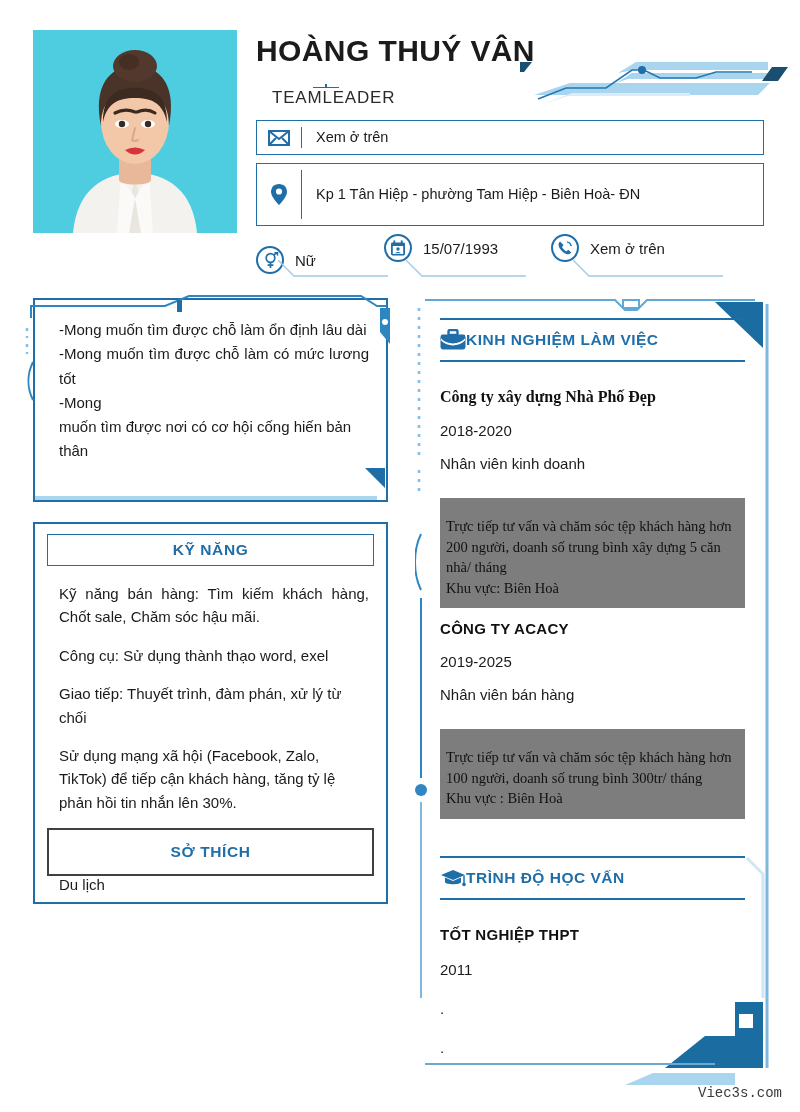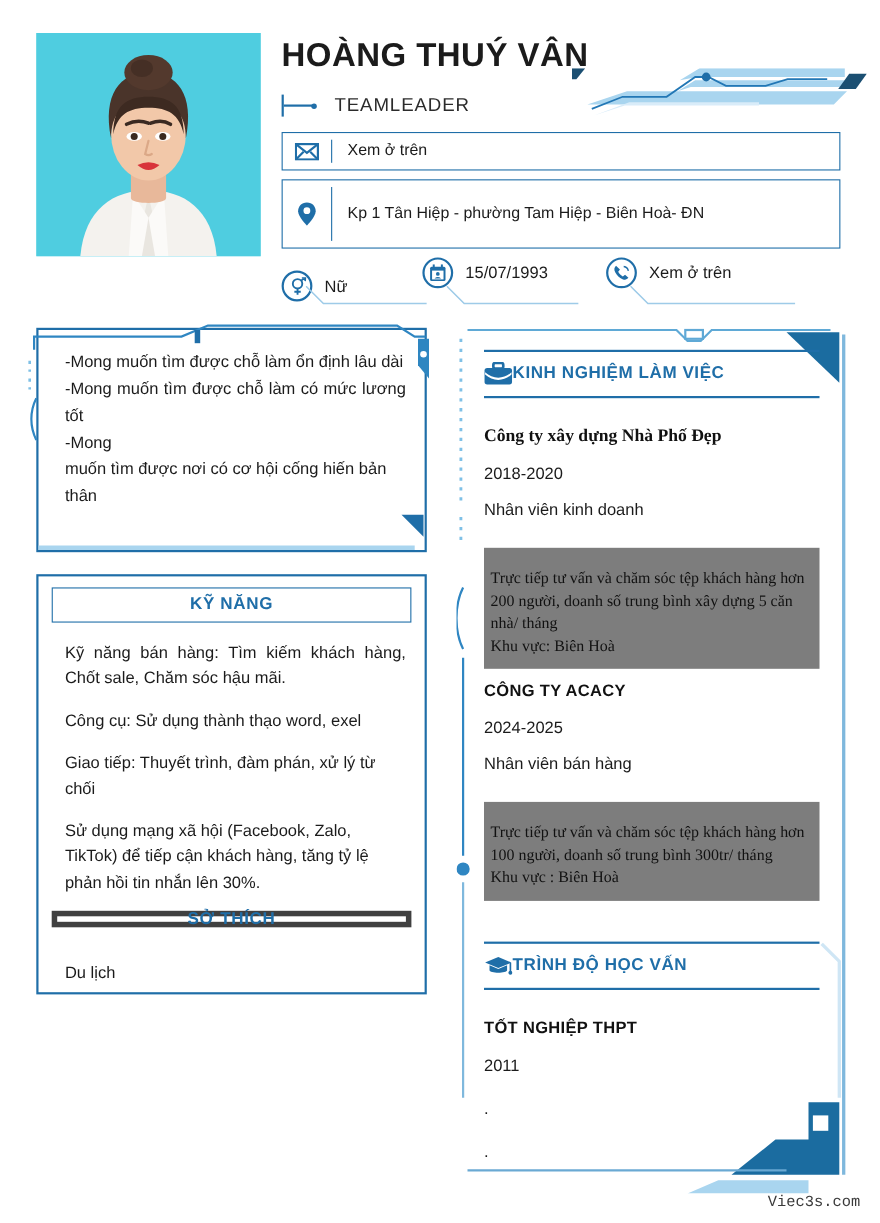--- a/index.html
+++ b/index.html
@@ -20,21 +20,21 @@
     position:absolute; left:33px; top:30px; width:204px; height:203px;
     background:#4fcde0; overflow:hidden;
   }
   .photo-svg { display:block; width:204px; height:203px; }
 
   .name {
     position:absolute; left:256px; top:34px;
     font-size:30px; font-weight:bold; letter-spacing:0.4px;
     color:#1b1b1b; white-space:nowrap;
   }
-  .role-row { position:absolute; left:256px; top:84px; display:flex; align-items:center; height:24px; }
+  .role-row { position:absolute; left:256px; top:84px; display:flex; align-items:center; height:24px;flex-direction:column; }
   .role-tick { width:2px; height:20px; background:#1f6ea8; }
   .role-line { width:26px; height:2px; background:#1f6ea8; margin-left:0px; }
   .role-dot { width:5px; height:5px; border-radius:50%; background:#1f6ea8; margin-left:-1px; }
   .role-text { margin-left:16px; font-size:17px; color:#2b2b2b; letter-spacing:0.8px; }
 
   .header-deco { position:absolute; left:520px; top:62px; width:268px; height:52px; }
 
   .contact-box {
     position:absolute; border:1px solid #1f6ea8; background:#fff;
     display:flex; align-items:center;
@@ -82,22 +82,22 @@
     border:1px solid #1f6ea8;
     display:flex; align-items:center; justify-content:center;
   }
   .panel-title {
     font-size:15.5px; font-weight:bold; color:#1f6ea8; letter-spacing:0.6px;
   }
   .skills-body { position:absolute; left:24px; top:58px; width:310px; }
   .skills-body p { margin:0 0 15px 0; font-size:15px; line-height:1.56; color:#1b1b1b; }
 
   .hobby-title-box {
-    position:absolute; left:12px; top:304px; right:12px; height:15px;
-    border:5px solid #404040; display:flex; align-items:center; justify-content:center;
+    position:absolute; left:12px; top:304px; right:12px; height:48px;
+    border:2px solid #404040; display:flex; align-items:center; justify-content:center;
   }
   .hobby-body { position:absolute; left:24px; top:352px; font-size:15px; color:#1b1b1b; }
 
   
   .right-col { position:absolute; left:415px; top:298px; width:355px; height:782px; }
   .right-frame { position:absolute; left:0; top:0; width:355px; height:782px; pointer-events:none; }
 
   .sec-head { position:absolute; left:25px; width:305px; }
   .sec-head .rule-top { height:2px; background:#1f6ea8; }
   .sec-head .rule-bot { height:2px; background:#1f6ea8; }
@@ -331,21 +331,21 @@
     <div class="job-line">2018-2020</div>
     <div class="job-line">Nhân viên kinh doanh</div>
     <div class="job-desc">
       <div>Trực tiếp tư vấn và chăm sóc tệp khách hàng hơn 200 người, doanh số trung bình xây dựng 5 căn nhà/ tháng</div>
       <div>Khu vực: Biên Hoà</div>
     </div>
   </div>
 
   <div class="job" style="top:322px;">
     <div class="job-company-sans">CÔNG TY ACACY</div>
-    <div class="job-line">2024-2025</div>
+    <div class="job-line">2019-2025</div>
     <div class="job-line">Nhân viên bán hàng</div>
     <div class="job-desc">
       <div>Trực tiếp tư vấn và chăm sóc tệp khách hàng hơn 100 người, doanh số trung bình 300tr/ tháng</div>
       <div>Khu vực : Biên Hoà</div>
     </div>
   </div>
 
   <div class="sec-head" style="top:558px;">
     <div class="rule-top"></div>
     <div class="hd-inner">

